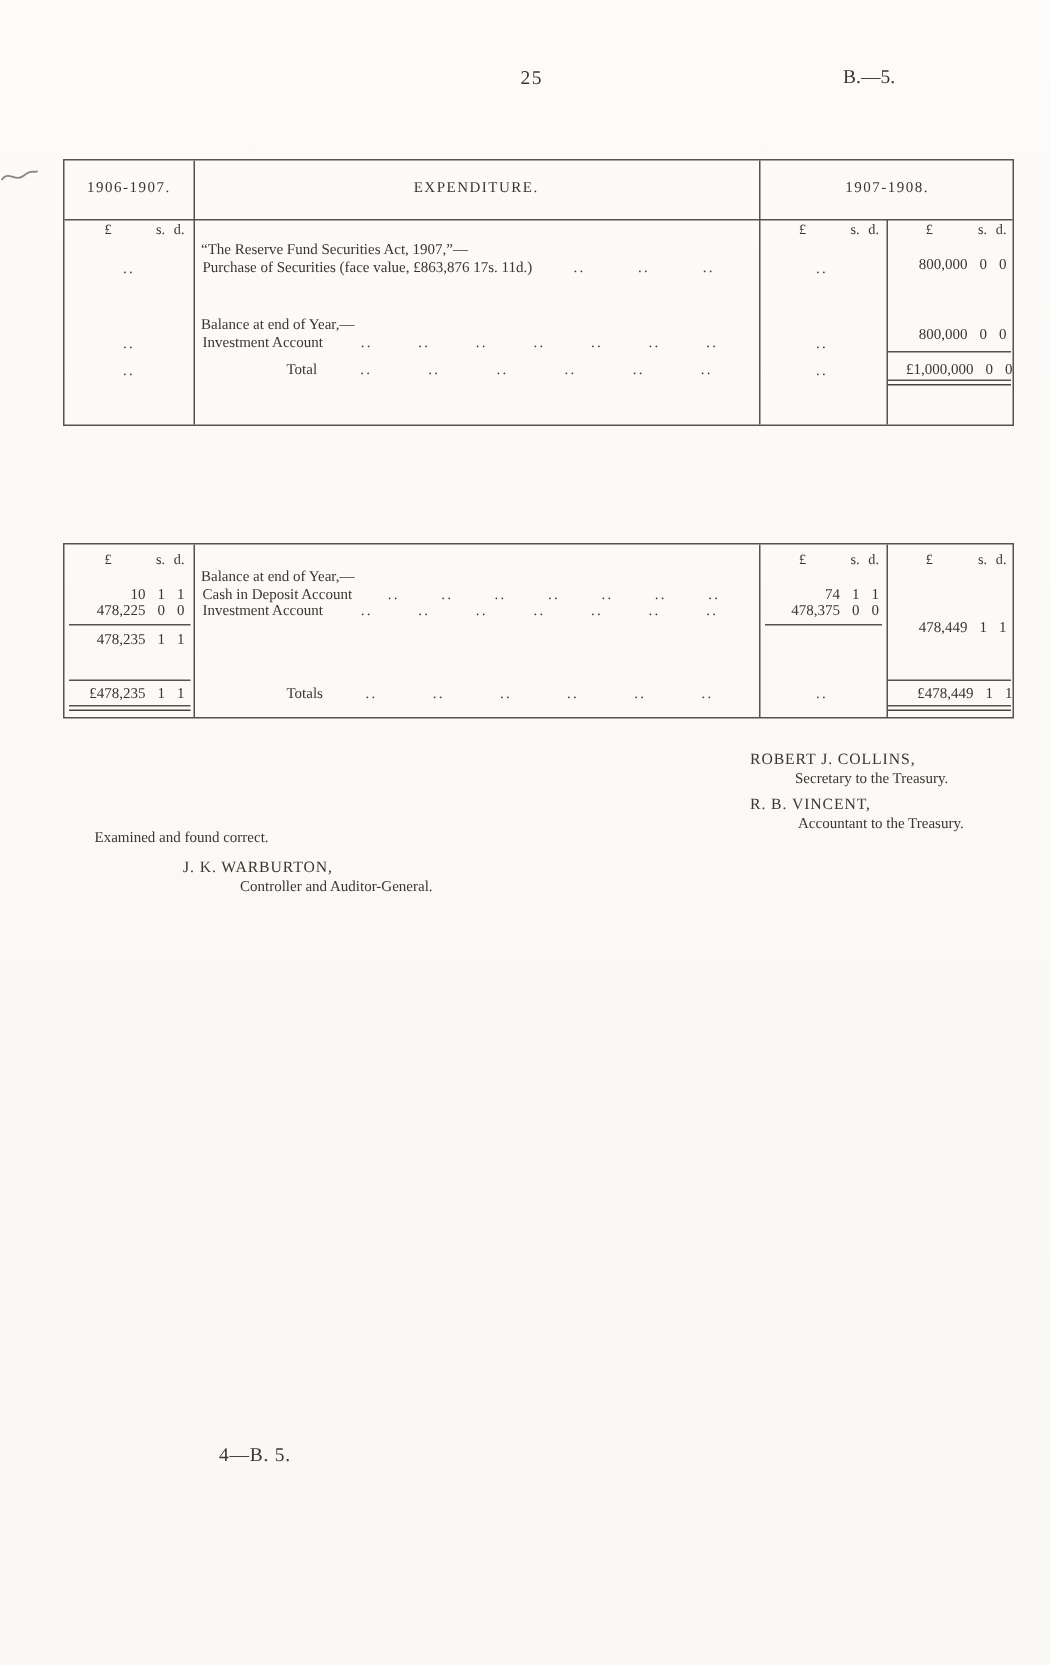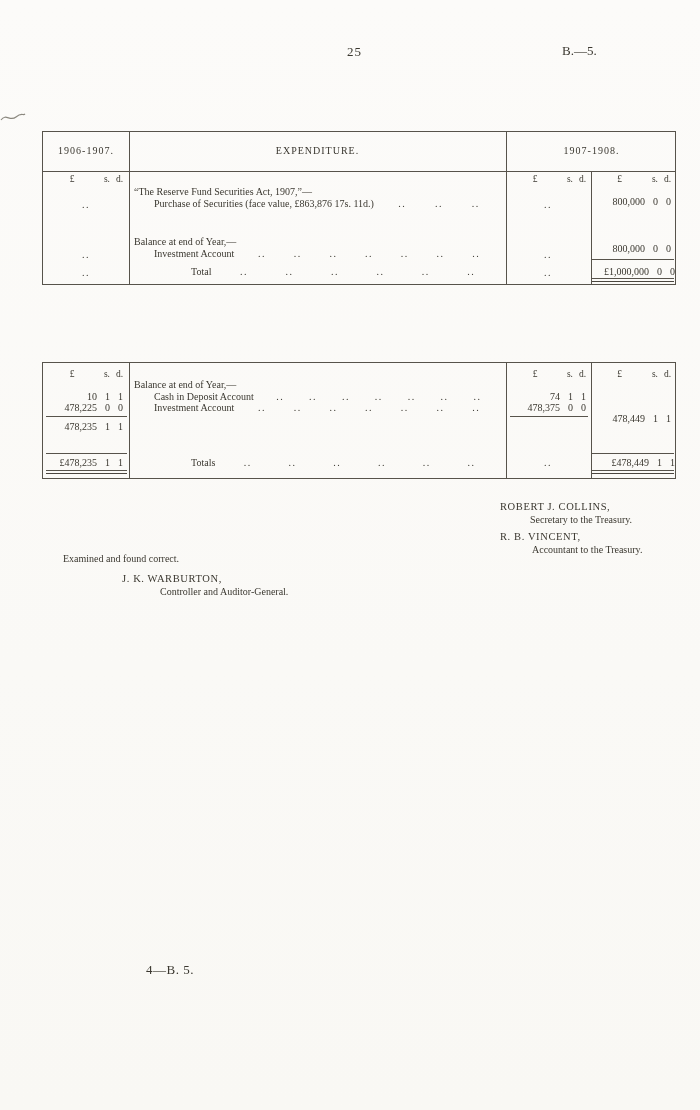--- a/index.html
+++ b/index.html
@@ -22,42 +22,42 @@
   .dbl { position:absolute; height:4px; border-top:1px solid #57534b; border-bottom:1.5px solid #4a463f; }
   .hcell { position:absolute; text-align:center; letter-spacing:1px; font-size:10px; }
   .amt { position:absolute; display:flex; align-items:baseline; font-size:10px; }
   .amt .ap { flex:1; text-align:right; white-space:pre; }
   .amt .as, .amt .ad { width:13px; text-align:right; }
   .lsd { font-size:9.5px; }
   .lsd .ap { text-align:center; }
   .dotval { position:absolute; text-align:center; letter-spacing:1.5px; }
   .dline { position:absolute; display:flex; align-items:baseline; }
   .dline .lbl { white-space:pre; }
-  .dline .ind { padding-left:25px; }
+  .dline .ind { padding-left:6px; }
   .dline .tind { margin-left:62px; }
   .dots { flex:1; display:flex; justify-content:space-around; padding:0 10px; }
   .dots span { letter-spacing:1.5px; }
   .sig-name { font-size:10.5px; letter-spacing:.6px; }
   .sig-title { font-size:10px;text-align:right; }
   .footer-mark { font-size:13px; letter-spacing:.5px; }
 </style>
 </head>
 <body>
 
 <div class="page">
 
   <svg class="abs" style="left:0;top:107px" width="26" height="20" viewBox="0 0 26 20">
     <path d="M1,13 C6,6 10,15 16,10 S23,9 25,7" stroke="#8a877e" stroke-width="1.2" fill="none"></path>
   </svg>
 
   <div class="abs pagenum" style="left:347px;top:44px">25</div>
   <div class="abs docref" style="left:562px;top:43px">B.—5.</div>
 
 
-  <div class="tbl" style="left:42px;top:131px;width:634px;height:154px">
+  <div class="tbl" style="left:42px;top:106px;width:634px;height:178px">
 
     <div class="vl" style="left:86px;top:0;bottom:0"></div>
     <div class="vl" style="left:463px;top:0;bottom:0"></div>
     <div class="vl" style="left:548px;top:39px;bottom:0"></div>
     <div class="hl" style="left:0;right:0;top:39px"></div>
 
     <div class="hcell" style="left:0;width:86px;top:13px">1906-1907.</div>
     <div class="hcell" style="left:86px;width:377px;top:13px">EXPENDITURE.</div>
     <div class="hcell" style="left:463px;width:171px;top:13px">1907-1908.</div>
 

